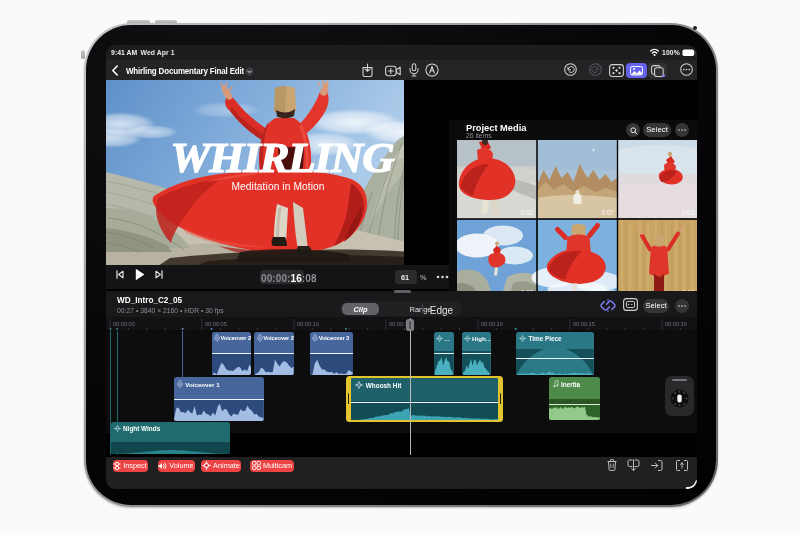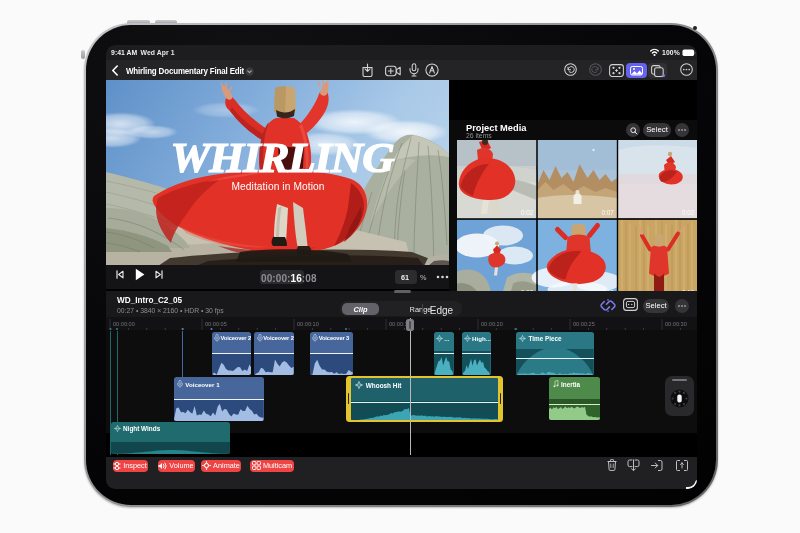--- a/index.html
+++ b/index.html
@@ -11,21 +11,21 @@
     box-shadow:0 1px 2px rgba(0,0,0,0.25);}
   .ipad-inner{position:absolute;left:2px;top:2px;right:2px;bottom:2px;border-radius:45px;
     background:radial-gradient(130% 130% at 25% 12%, #111113 0%, #060608 50%, #000 100%);}
   .hwbtn{position:absolute;background:linear-gradient(180deg,#c9cbce,#9a9ca0);border-radius:2px;}
   .screen{position:absolute;left:106px;top:45px;width:591px;height:444px;border-radius:9px;background:#000;overflow:hidden;}
   
   .statusbar{position:absolute;left:0;top:0;width:591px;height:15px;background:#1d1d1f;}
   .toolbar{position:absolute;left:0;top:15px;width:591px;height:20px;background:#242427;}
   .stext{color:#f2f2f4;font-size:6.8px;font-weight:bold;letter-spacing:0.1px;}
   
-  .videowrap{position:absolute;left:0;top:35px;width:343px;height:185.4px;overflow:hidden;background:#7da6d6;}
+  .videowrap{position:absolute;left:0;top:35px;width:298px;height:185.4px;overflow:hidden;background:#7da6d6;}
   .playerbar{position:absolute;left:0;top:220.4px;width:343px;height:23.6px;background:#141416;}
   .panel{position:absolute;left:343px;top:35px;width:248px;height:211px;background:#0b0b0c;margin-top:40px;}
   
   .tl{position:absolute;left:0;top:246px;width:591px;height:142px;background:#0d0d0e;}
   .tlheader{position:absolute;left:0;top:0;width:591px;height:26px;background:#19191b;}
   .tlruler{position:absolute;left:0;top:26px;width:591px;height:13px;background:#121214;}
   .tltoolbar{position:absolute;left:0;top:166px;width:591px;height:32px;background:#202023;}
   .pill{position:absolute;background:#ef4444;border-radius:4px;color:#fff;display:flex;align-items:center;justify-content:center;}
   .clip{position:absolute;border-radius:2.5px;overflow:hidden;}
 </style>

